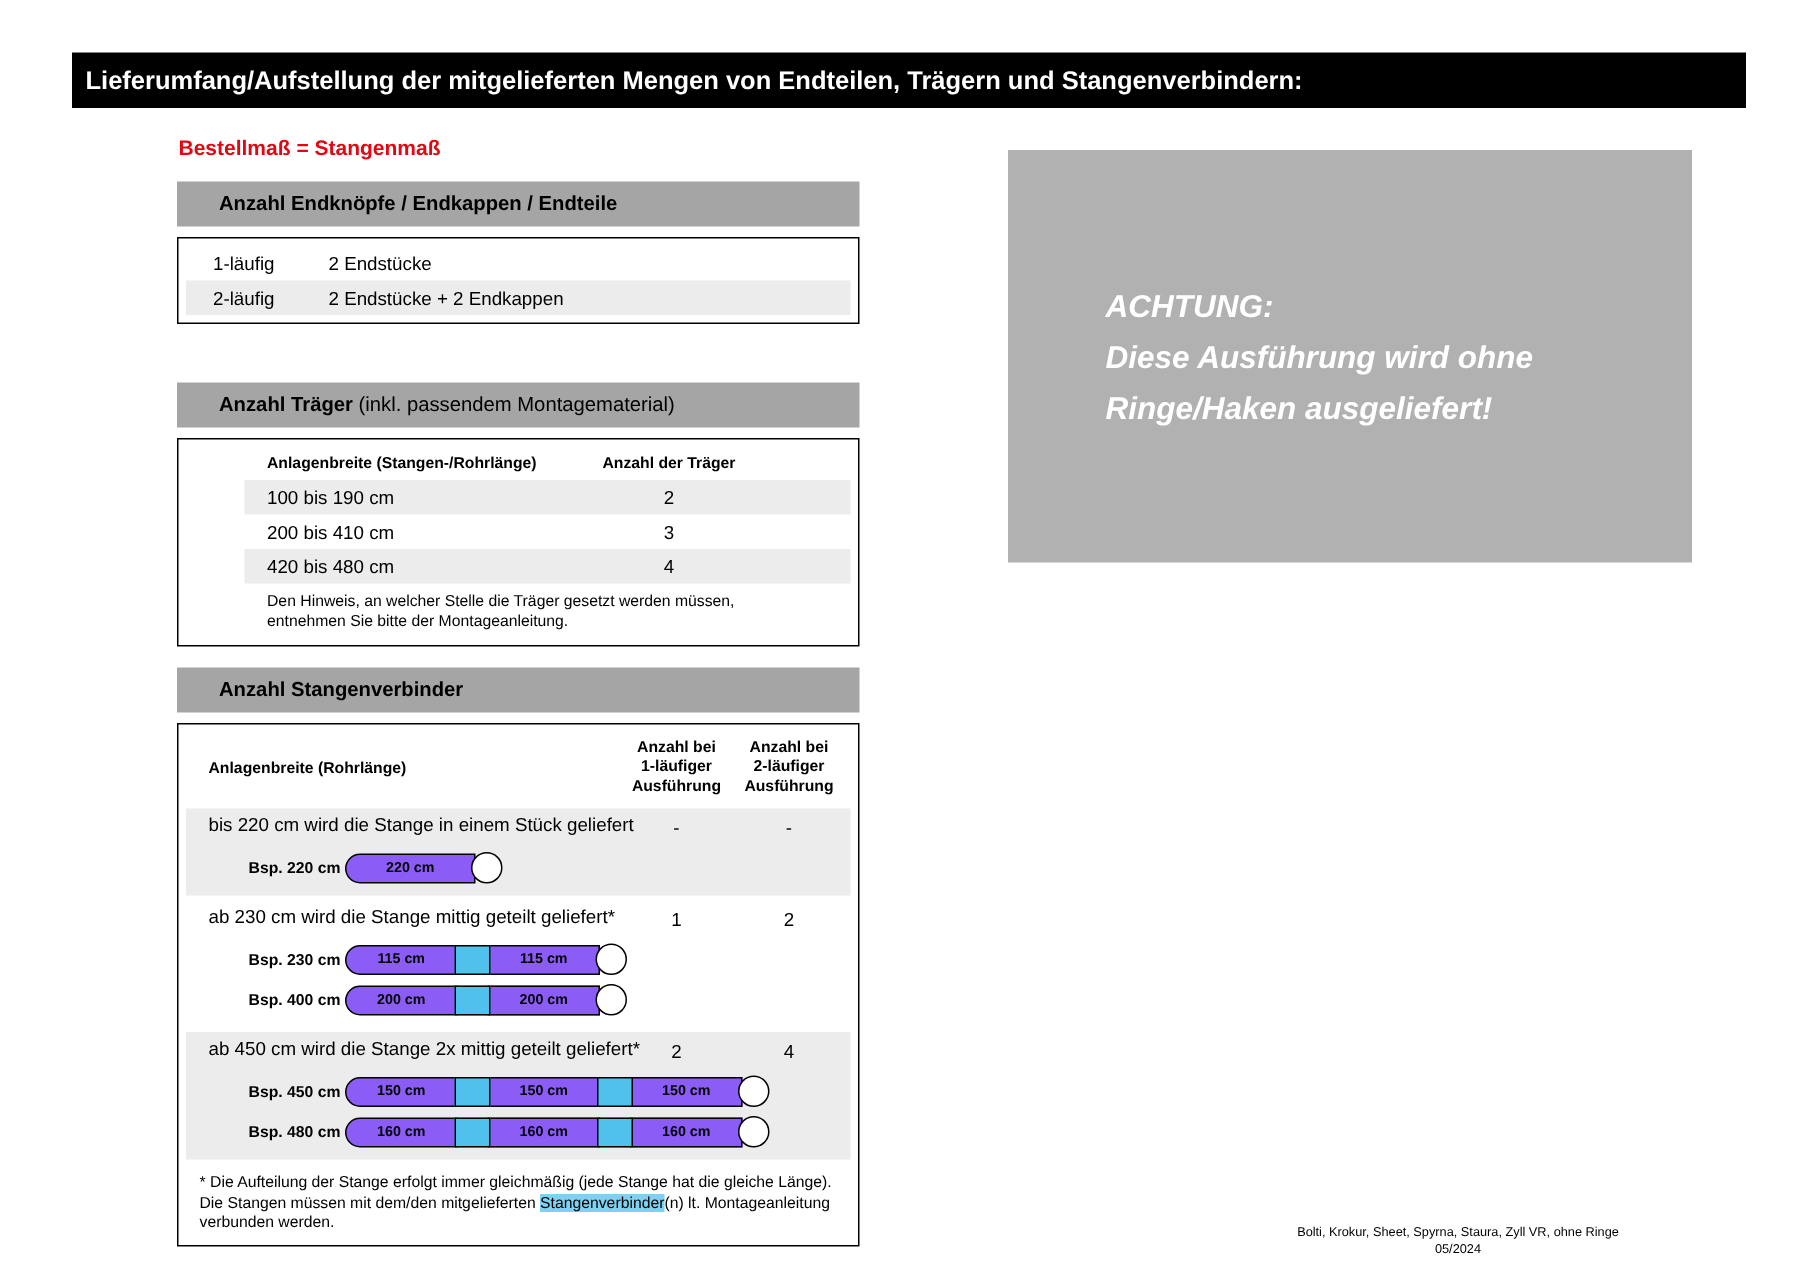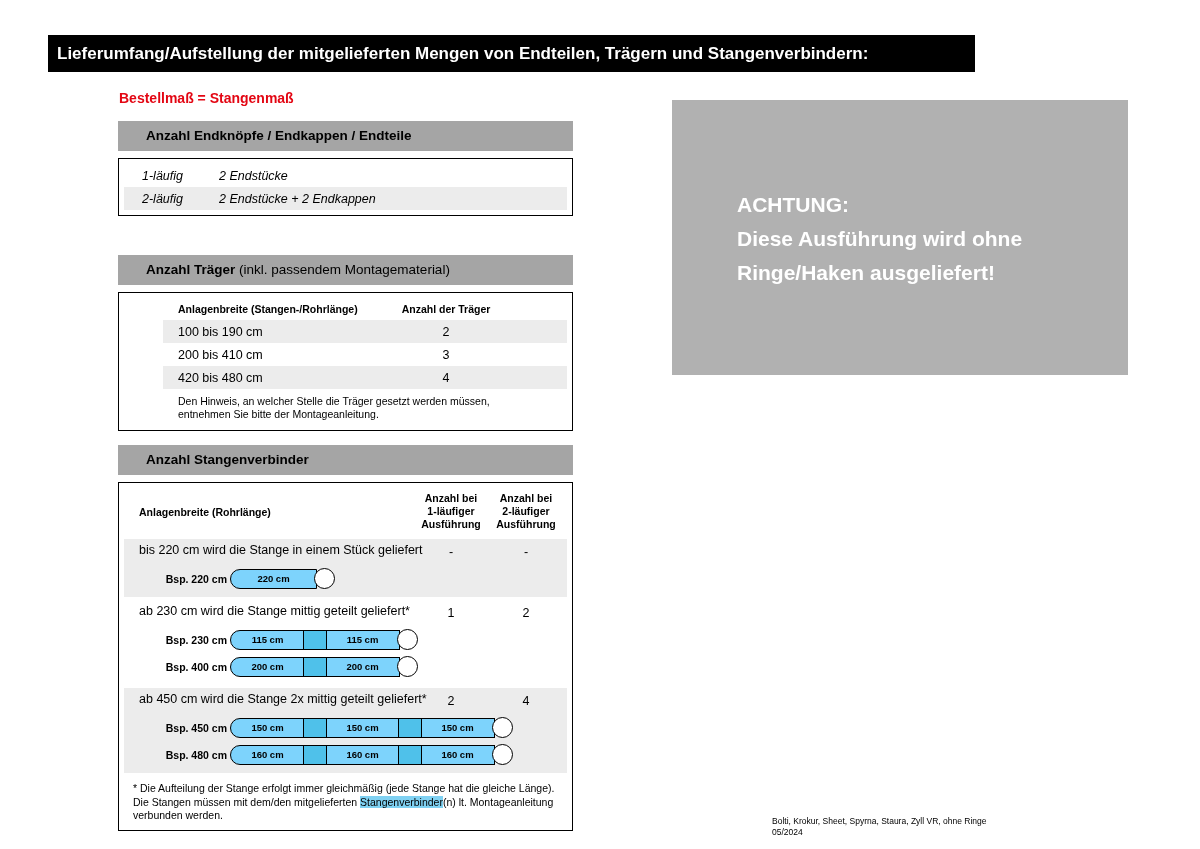--- a/index.html
+++ b/index.html
@@ -6,21 +6,21 @@
   html,body { background:#fff; }
   body {
     width:1200px; height:849px; position:relative; overflow:hidden;
     font-family:"Liberation Sans", sans-serif; color:#000;
   }
   :root{
     --accent-red:#e30613; --section-gray:#a5a5a5; --row-gray:#ececec;
     --attention-gray:#b1b1b1; --connector-blue:#4fc1ea; --highlight-blue:#7fd1f2;
   }
   .top-bar{
-    position:absolute; left:48px; top:35px; width:927px; height:37px;
+    position:absolute; left:48px; top:35px; width:1116px; height:37px;
     background:#000; color:#fff; font-weight:bold; font-size:17px;
     line-height:37px; padding-left:9px; white-space:nowrap; overflow:hidden;
   }
   .subtitle{
     position:absolute; left:119px; top:90px;
     color:var(--accent-red); font-weight:bold; font-size:14px;
   }
   .sec-header{
     position:absolute; left:118px; width:455px; height:30px;
     background:var(--section-gray); line-height:30px; padding-left:28px;
@@ -51,61 +51,61 @@
   .g-head{ position:relative; height:20px; display:flex; }
   .g-title{ padding-left:15px; font-size:12.5px; }
   .num{ font-size:12.5px; top:2px; }
   .bsp-row{ display:flex; align-items:center; margin-top:4px; height:23px; }
   .bsp{ width:103px; text-align:right; font-weight:bold; font-size:10.5px; margin-right:3px; flex:none; }
   .footnote{ margin-top:9px; padding:0 10px 2px 9px; font-size:10.5px; line-height:13.5px; }
   .hl{ background:var(--highlight-blue); }
   
   .rod{ display:flex; align-items:center; height:22px; }
   .segment{
-    height:20px; border:1.5px solid #000; background:#7dd3fc;
+    height:20px; border:1.5px solid #000; background:#8b5cf6;
     display:flex; align-items:center; justify-content:center;
     font-size:9.5px; font-weight:bold; flex:none; position:relative; z-index:1;
   }
   .segment.first{ border-radius:10px 0 0 10px; }
   .connector{
     width:24px; height:20px; background:var(--connector-blue);
     border:1.5px solid #000; flex:none; margin:0 -2px; position:relative; z-index:2;
   }
   .endcap{
     width:21px; height:21px; border:1.5px solid #000; border-radius:50%;
     background:#fff; flex:none; margin-left:-3px; position:relative; z-index:3;
   }
   
   .attention{
     position:absolute; left:672px; top:100px; width:456px; height:275px;
     background:var(--attention-gray);
   }
   .attention-text{
     position:absolute; left:65px; top:88px; color:#fff; font-weight:bold;
-    font-size:21px; line-height:34px; white-space:pre-line;
+    font-size:21px; line-height:34px; white-space:pre-line;font-style:italic;
   }
   
   .footer{
     position:absolute; left:772px; top:816px; width:400px;
-    text-align:left; font-size:8.5px; line-height:11px;
+    text-align:center; font-size:8.5px; line-height:11px;
   }
 </style>
 </head>
 <body>
 
 <div class="top-bar">
   <span>Lieferumfang/Aufstellung der mitgelieferten Mengen von Endteilen, Trägern und Stangenverbindern:</span>
 </div>
 
 <div class="subtitle">Bestellmaß = Stangenmaß</div>
 
 <div class="sec-header b" style="top:121px; font-weight:bold;">
   <span>Anzahl Endknöpfe / Endkappen / Endteile</span>
 </div>
-<div class="box" style="top:158px;font-style:italic;">
+<div class="box" style="top:158px;">
   <div class="simple-row">
     <span class="lbl">1-läufig</span>
     <span class="val">2 Endstücke</span>
   </div>
   <div class="simple-row gray">
     <span class="lbl">2-läufig</span>
     <span class="val">2 Endstücke + 2 Endkappen</span>
   </div>
 </div>
 

